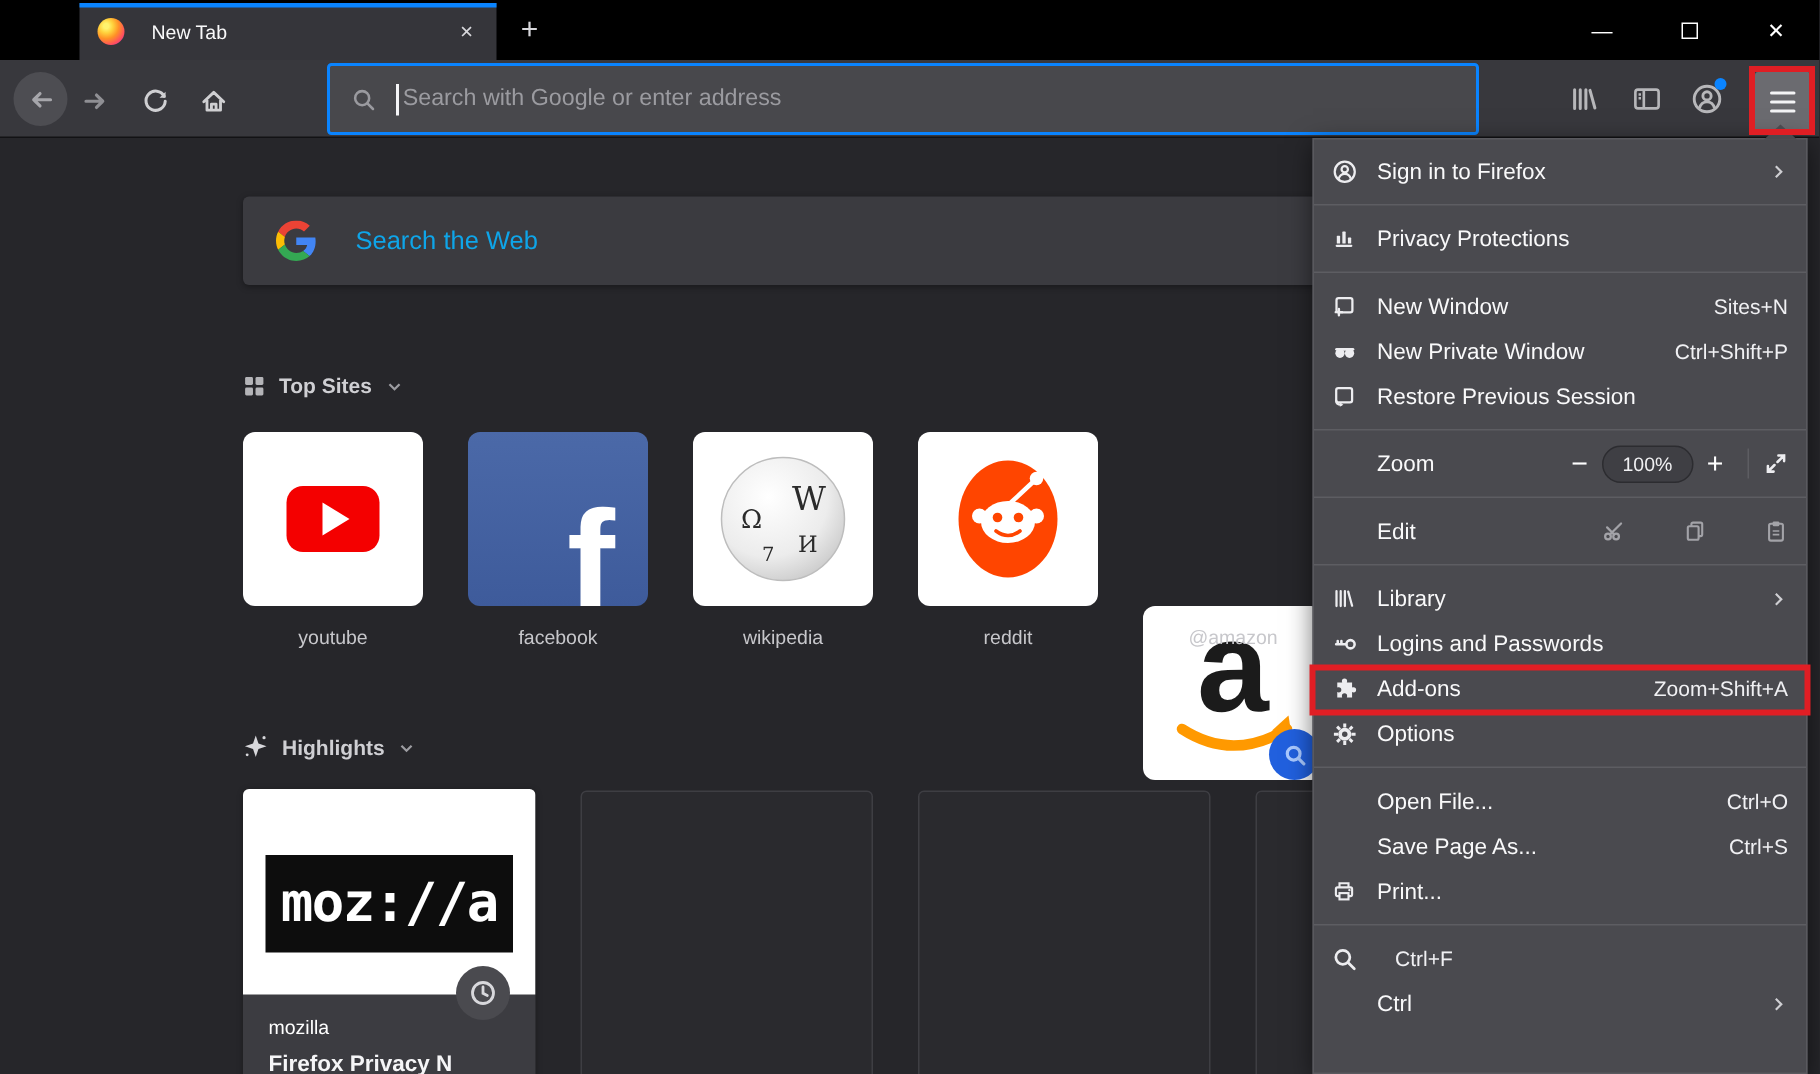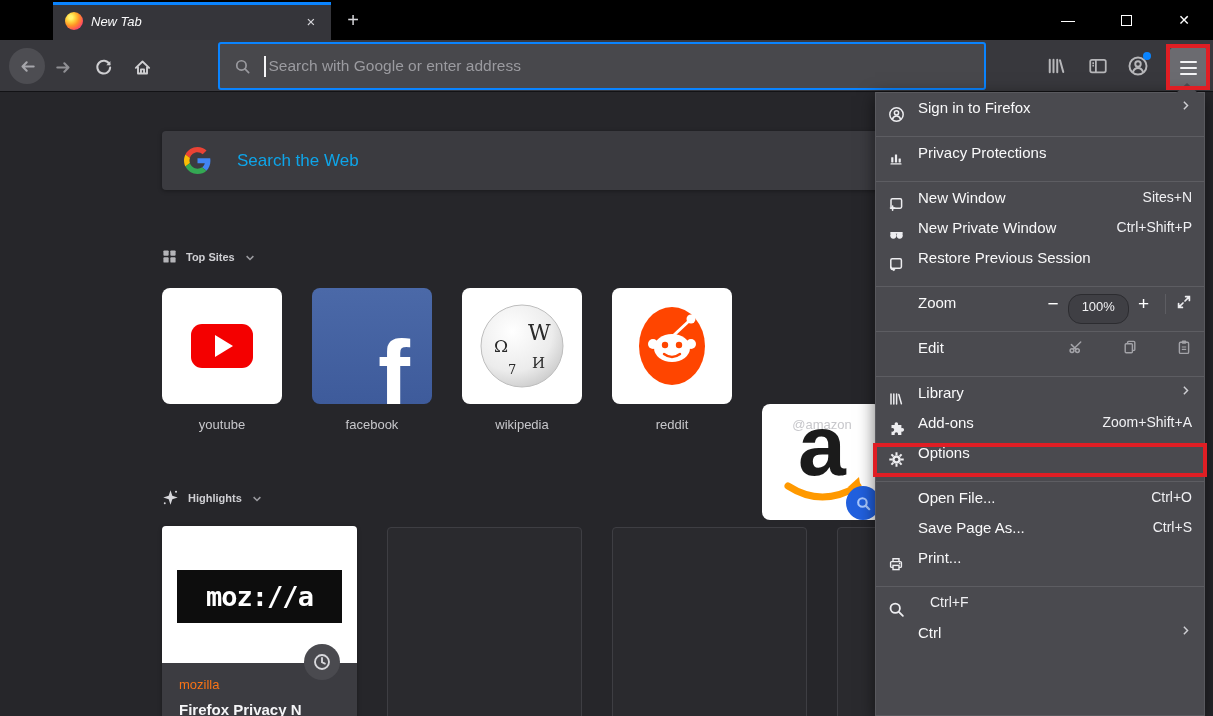--- a/index.html
+++ b/index.html
@@ -5,21 +5,21 @@
   * { margin:0; padding:0; box-sizing:border-box; }
   html,body { width:1213px; height:716px; }
   body { position:relative; overflow:hidden; background:#26262a; font-family:"Liberation Sans",sans-serif; -webkit-font-smoothing:antialiased; }
   .abs { position:absolute; }
 
   
   .titlebar { left:0; top:0; width:1213px; height:40px; background:#000; }
   .tab { left:53px; top:2px; width:278px; height:38px; background:#35353a; display:flex; align-items:center; padding:0 10px 0 12px; }
   .tab::before { content:""; position:absolute; left:0; top:0; right:0; height:3px; background:#0a84ff; }
   .favicon { width:18px; height:18px; border-radius:50%; background:radial-gradient(circle at 32% 30%, #fff36e 0 10%, #ffd23d 26%, #ff9226 48%, #ff4f5e 72%, #d633a8 90%, #8f1bb3 100%); flex:0 0 auto; }
-  .tab-title { flex:1; margin-left:8px; font-size:13px; color:#f9f9fa;font-style:italic; }
+  .tab-title { flex:1; margin-left:18px; font-size:13px; color:#f9f9fa; }
   .tab-close { color:#d7d7db; font-size:15px; width:20px; text-align:center; cursor:default; }
   .newtab-btn { left:340px; top:8px; width:26px; height:26px; color:#d7d7db; font-size:20px; line-height:25px; text-align:center; }
   .wc { right:0; top:0; height:40px; display:flex; }
   .wc-btn { width:58px; height:40px; display:flex; align-items:center; justify-content:center; color:#fff; }
   .wc-min { font-size:14px; }
   .wc-max-box { width:11px; height:11px; border:1.4px solid #fff; }
   .wc-close { font-size:14px; }
 
   
   .navbar { left:0; top:40px; width:1213px; height:52px; background:#38383d; border-bottom:1px solid #121215; }
@@ -34,48 +34,48 @@
   .url-ph { margin-left:3px; font-size:15.5px; color:#9b9ba0; }
   .tbico { top:54px; width:24px; height:24px; color:#b7b7ba; display:flex; align-items:center; justify-content:center; }
   .acct-dot { left:1143px; top:52px; width:8px; height:8px; border-radius:50%; background:#0a84ff; z-index:20; }
   .hamb { left:1170px; top:48px; width:37px; height:40px; background:#6b6b70; border-radius:2px; display:flex; flex-direction:column; align-items:center; justify-content:center; gap:3.5px; z-index:30; }
   .hamb-bar { width:17px; height:2.6px; background:#f4f4f6; border-radius:1px; }
 
   
   .searchbox { left:162px; top:131px; width:889px; height:59px; background:#3b3b40; border-radius:4px; display:flex; align-items:center; padding-left:22px; box-shadow:0 1px 4px rgba(0,0,0,.35); }
   .g-logo { width:27px; height:27px; }
   .search-ph { margin-left:26px; font-size:17px; color:#0ea5e9; }
-  .section { display:flex; align-items:center; gap:9px; color:#cfcfd3; font-size:11px; font-weight:bold; }
+  .section { display:flex; align-items:center; gap:9px; color:#cfcfd3; font-size:14px; font-weight:bold; }
   .sec-ts { left:162px; top:249px; }
   .sec-hl { left:162px; top:489px; }
   .chev-dn { color:#9c9ca1; width:12px; height:12px; margin-top:2px; }
   .tile { top:288px; width:120px; height:116px; border-radius:8px; background:#fff; overflow:hidden; position:absolute; }
   .tile-label { top:417px; width:120px; text-align:center; font-size:13px; color:#c7c7cb; position:absolute; }
   .t-yt { display:flex; align-items:center; justify-content:center; }
   .yt-rect { width:62px; height:44px; background:#f40000; border-radius:11px; display:flex; align-items:center; justify-content:center; }
   .yt-tri { width:0; height:0; border-left:18px solid #fff; border-top:11px solid transparent; border-bottom:11px solid transparent; margin-left:4px; }
   .t-fb { background:linear-gradient(#4b69a8,#3e5b9b); position:relative; }
   .fb-f { position:absolute; right:22px; bottom:-26px; color:#fff; font-size:96px; font-weight:bold; }
   .t-am { position:relative; }
   .am-a { position:absolute; left:0; right:0; top:-8px; text-align:center; font-size:86px; font-weight:bold; color:#1b1b1b; }
   .am-badge { position:absolute; right:2px; bottom:0px; width:34px; height:34px; border-radius:50%; background:#2160de; display:flex; align-items:center; justify-content:center; color:#a9c9ff; }
   .card { top:526px; width:195px; border-radius:4px; position:absolute; }
   .card-moz { left:162px; height:200px; background:#3c3c41; overflow:hidden; box-shadow:0 1px 4px rgba(0,0,0,.3); }
   .card-img { height:137px; background:#fff; position:relative; }
-  .mozlogo { position:absolute; left:15px; top:44px; width:165px; height:53px; background:#0d0d0d; display:flex; align-items:center; justify-content:center; color:#fff; font-family:"DejaVu Sans Mono",monospace; font-weight:bold; font-size:27px; letter-spacing:-1px; }
+  .mozlogo { position:absolute; left:15px; top:44px; width:165px; height:65px; background:#0d0d0d; display:flex; align-items:center; justify-content:center; color:#fff; font-family:"DejaVu Sans Mono",monospace; font-weight:bold; font-size:36px; letter-spacing:-1px; }
   .clock-badge { position:absolute; left:142px; top:118px; width:36px; height:36px; border-radius:50%; background:#4a4a4f; display:flex; align-items:center; justify-content:center; color:#d8d8dc; }
   .card-meta { padding:14px 17px 0; }
-  .card-domain { font-size:13px; color:#f97316; }
+  .card-domain { font-size:13px; color:#ffffff; }
   .card-title { margin-top:9px; font-size:15px; font-weight:bold; color:#f5f5f7; }
   .card-empty { top:527px; height:200px; border:1px solid #3e3e43; border-radius:4px; background:#2a2a2e; }
 
   
   .menu { left:875px; top:92px; width:330px; height:624px; background:#4a4a4f; border:1px solid #59595e; box-shadow:0 4px 16px rgba(0,0,0,.55); padding-top:6px; z-index:40; }
   .menu-arrow { position:absolute; top:-10px; left:300px; width:0; height:0; border-left:11px solid transparent; border-right:11px solid transparent; border-bottom:10px solid #4a4a4f; }
-  .mrow { height:30px; display:flex; padding:0 12px 0 10px; color:#f9f9fa; font-size:15px; }
+  .mrow { height:30px; display:flex; align-items:center; padding:0 12px 0 10px; color:#f9f9fa; font-size:15px; }
   .mic { width:20px; margin-right:12px; display:flex; justify-content:center; align-items:center; color:#ededf0; flex:0 0 auto; }
   .mlbl { flex:1; white-space:nowrap; }
   .msc { font-size:14px; color:#f0f0f3; margin-left:12px; }
   .mchev { color:#cfcfd3; width:14px; display:flex; justify-content:flex-end; }
   .msep { height:1px; background:#5d5d62; margin:7px 0; }
   .zminus,.zplus { color:#fff; font-size:19px; line-height:1; padding:0 6px; }
   .zpill { background:#3f3f44; border:1px solid #2c2c30; border-radius:13px; padding:4px 13px; font-size:13px; color:#f1f1f3; margin:0 3px; }
   .zdivider { width:1px; height:20px; background:#5d5d62; margin:0 10px; }
   .zfs { color:#ededf0; display:flex; }
   .eic { margin-left:38px; color:#a3a3a8; display:flex; }
@@ -392,20 +392,29 @@
         </svg>
       </span>
     <span class="mlbl">Library</span>
     <span class="mchev">
         <svg width="13" height="13" viewBox="0 0 16 16" fill="none" stroke="currentColor" stroke-width="1.8">
           <path d="M6 3.5 10.5 8 6 12.5"></path>
         </svg>
       </span>
   </div>
 
+  <div class="mrow">
+    <span class="mic">
+        <svg width="17" height="17" viewBox="0 0 16 16" fill="none" stroke="currentColor" stroke-width="1.6" stroke-linecap="round">
+          <circle cx="11.6" cy="8" r="2.6"></circle>
+          <path d="M9 8H2.6M3.6 8V5.9M5.9 8V5.9"></path>
+        </svg>
+      </span>
+    <span class="mlbl">Logins and Passwords</span>
+  </div>
 
   <div class="mrow">
     <span class="mic">
         <svg width="17" height="17" viewBox="0 0 16 16" fill="currentColor">
           <path d="M6.2 2.9a1.65 1.65 0 0 1 3.3 0c0 .3-.1.6-.2.9h3.3v3.1c.3-.1.6-.2.9-.2a1.65 1.65 0 1 1 0 3.3c-.3 0-.6-.1-.9-.2v3.3H9.3c.1-.3.2-.6.2-.9a1.65 1.65 0 1 0-3.3 0c0 .3.1.6.2.9H3.3V9.8c.3.1.6.2.9.2a1.65 1.65 0 1 0 0-3.3c-.3 0-.6.1-.9.2V3.8h3.1c-.1-.3-.2-.6-.2-.9z"></path>
         </svg>
       </span>
     <span class="mlbl">Add-ons</span>
     <span class="msc">Zoom+Shift+A</span>
   </div>

